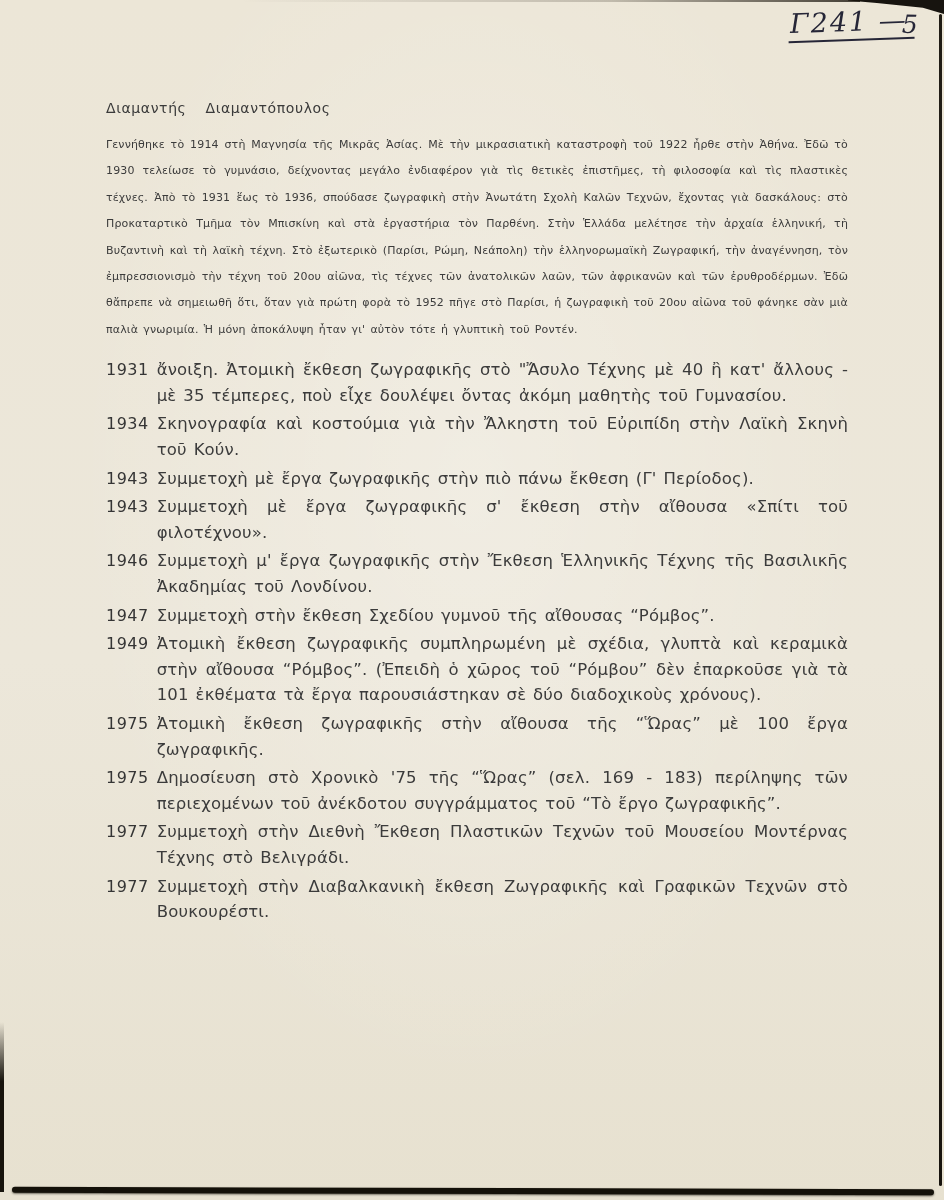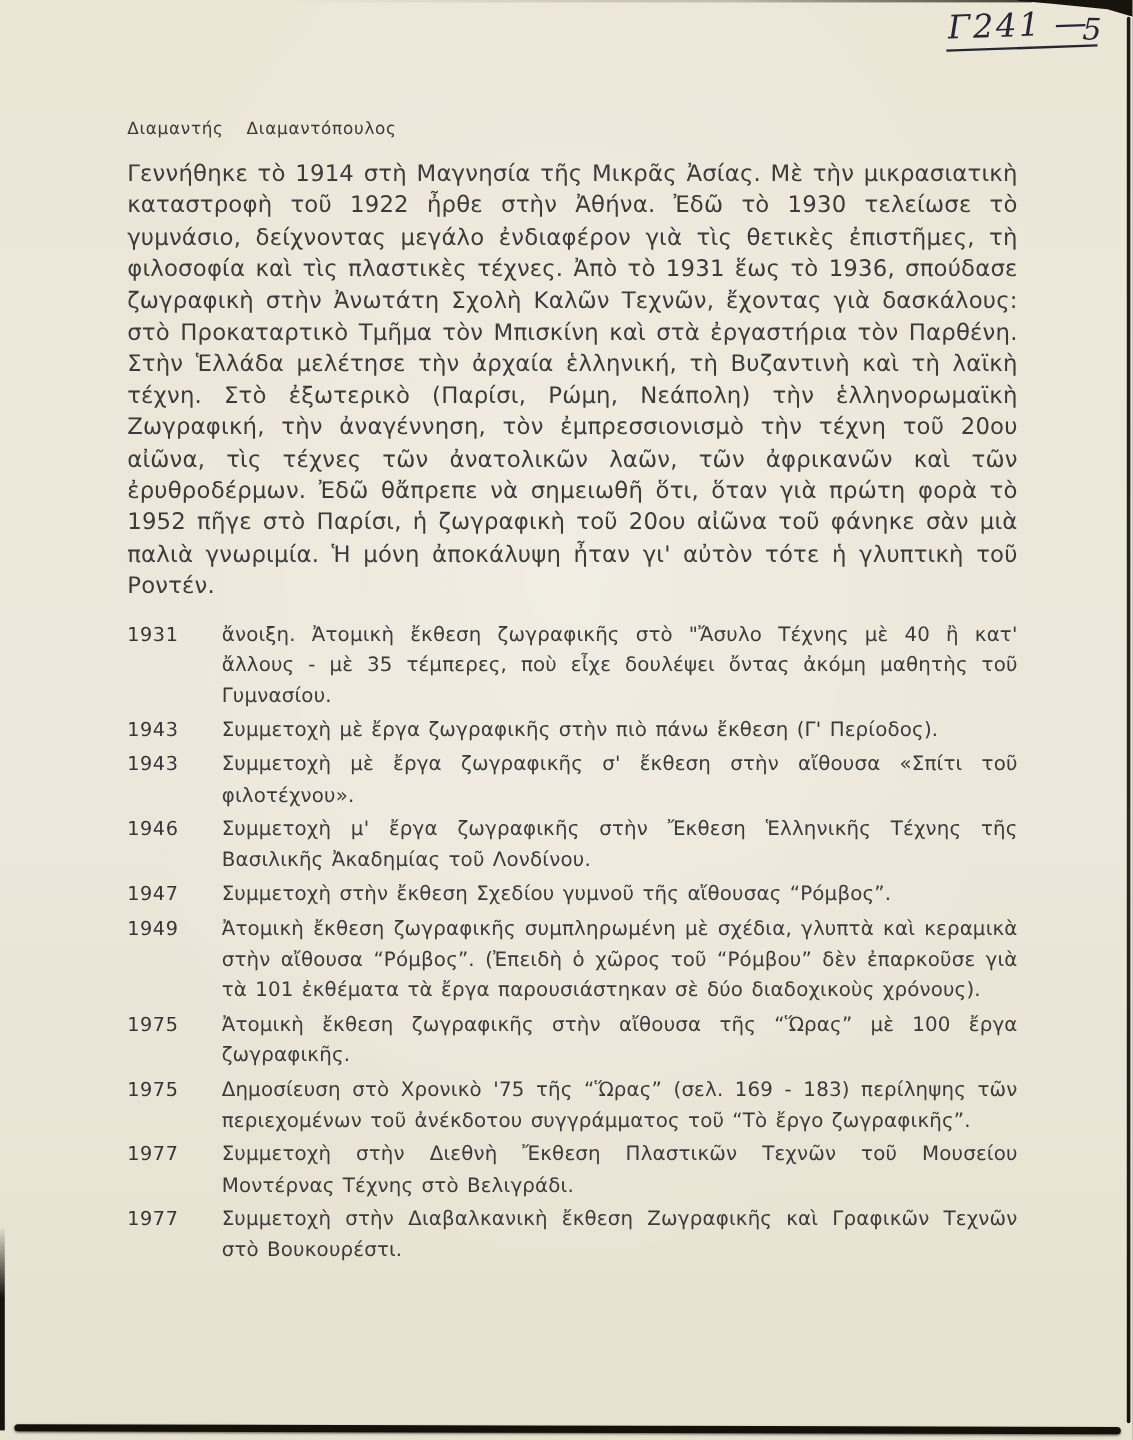--- a/index.html
+++ b/index.html
@@ -83,32 +83,31 @@
   .doc-title {
     margin: 0 0 14px 0;
     font-size: 14px;
     font-weight: normal;
     letter-spacing: 0.6px;
     word-spacing: 14px;
     color: #3a3a3a;
   }
   .bio {
     margin: 16px 0 14px 0;
-    font-size: 19px;
+    font-size: 11px;
     line-height: 26.4px;
     text-align: justify;
     letter-spacing: 0.15px;
     word-spacing: 1.5px;
   }
   .timeline { width: 100%; }
   .timeline-row {
     display: flex;
     align-items: flex-start;
     margin-bottom: 3px;
-    gap: 28px;
   }
   .timeline-year {
     flex: 0 0 40px;
     font-size: 16px;
     line-height: 25.6px;
     color: #353535;
     letter-spacing: 0.5px;
   }
   .timeline-text {
     flex: 1 1 auto;
@@ -138,20 +137,24 @@
     <h1 class="doc-title">Διαμαντής Διαμαντόπουλος</h1>
 
     <p class="bio">Γεννήθηκε τὸ 1914 στὴ Μαγνησία τῆς Μικρᾶς Ἀσίας. Μὲ τὴν μικρασιατικὴ καταστροφὴ τοῦ 1922 ἦρθε στὴν Ἀθήνα. Ἐδῶ τὸ 1930 τελείωσε τὸ γυμνάσιο, δείχνοντας μεγάλο ἐνδιαφέρον γιὰ τὶς θετικὲς ἐπιστῆμες, τὴ φιλοσοφία καὶ τὶς πλαστικὲς τέχνες. Ἀπὸ τὸ 1931 ἕως τὸ 1936, σπούδασε ζωγραφικὴ στὴν Ἀνωτάτη Σχολὴ Καλῶν Τεχνῶν, ἔχοντας γιὰ δασκάλους: στὸ Προκαταρτικὸ Τμῆμα τὸν Μπισκίνη καὶ στὰ ἐργαστήρια τὸν Παρθένη. Στὴν Ἑλλάδα μελέτησε τὴν ἀρχαία ἑλληνική, τὴ Βυζαντινὴ καὶ τὴ λαϊκὴ τέχνη. Στὸ ἐξωτερικὸ (Παρίσι, Ρώμη, Νεάπολη) τὴν ἑλληνορωμαϊκὴ Ζωγραφική, τὴν ἀναγέννηση, τὸν ἐμπρεσσιονισμὸ τὴν τέχνη τοῦ 20ου αἰῶνα, τὶς τέχνες τῶν ἀνατολικῶν λαῶν, τῶν ἀφρικανῶν καὶ τῶν ἐρυθροδέρμων. Ἐδῶ θἄπρεπε νὰ σημειωθῆ ὅτι, ὅταν γιὰ πρώτη φορὰ τὸ 1952 πῆγε στὸ Παρίσι, ἡ ζωγραφικὴ τοῦ 20ου αἰῶνα τοῦ φάνηκε σὰν μιὰ παλιὰ γνωριμία. Ἡ μόνη ἀποκάλυψη ἦταν γι' αὐτὸν τότε ἡ γλυπτικὴ τοῦ Ροντέν.</p>
 
     <div class="timeline" id="timeline">
         <div class="timeline-row">
       <div class="timeline-year">1931</div>
       <div class="timeline-text">ἄνοιξη. Ἀτομικὴ ἔκθεση ζωγραφικῆς στὸ "Ἄσυλο Τέχνης μὲ 40 ἢ κατ' ἄλλους - μὲ 35 τέμπερες, ποὺ εἶχε δουλέψει ὄντας ἀκόμη μαθητὴς τοῦ Γυμνασίου.</div>
     </div>
         <div class="timeline-row">
+      <div class="timeline-year">1934</div>
+      <div class="timeline-text">Σκηνογραφία καὶ κοστούμια γιὰ τὴν Ἄλκηστη τοῦ Εὐριπίδη στὴν Λαϊκὴ Σκηνὴ τοῦ Κούν.</div>
+    </div>
+        <div class="timeline-row">
       <div class="timeline-year">1943</div>
       <div class="timeline-text">Συμμετοχὴ μὲ ἔργα ζωγραφικῆς στὴν πιὸ πάνω ἔκθεση (Γ' Περίοδος).</div>
     </div>
         <div class="timeline-row">
       <div class="timeline-year">1943</div>
       <div class="timeline-text">Συμμετοχὴ μὲ ἔργα ζωγραφικῆς σ' ἔκθεση στὴν αἴθουσα «Σπίτι τοῦ φιλοτέχνου».</div>
     </div>
         <div class="timeline-row">
       <div class="timeline-year">1946</div>
       <div class="timeline-text">Συμμετοχὴ μ' ἔργα ζωγραφικῆς στὴν Ἔκθεση Ἑλληνικῆς Τέχνης τῆς Βασιλικῆς Ἀκαδημίας τοῦ Λονδίνου.</div>

